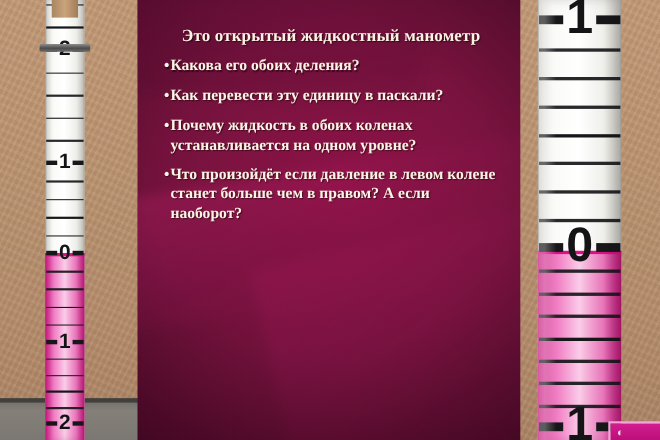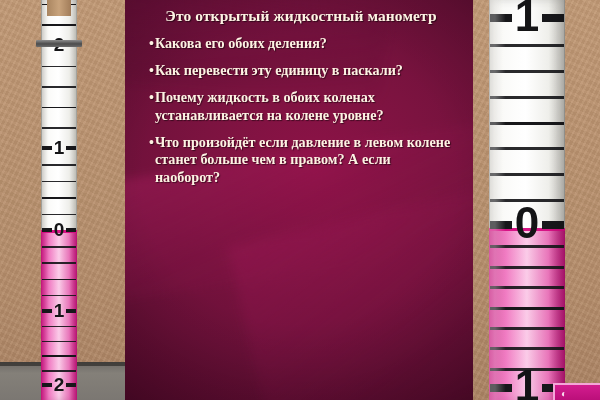--- a/index.html
+++ b/index.html
@@ -78,21 +78,21 @@
   }
   .panel .vign {
     position:absolute; inset:0;
     background: radial-gradient(100% 80% at 50% 45%, rgba(0,0,0,0) 45%, rgba(0,0,0,0.30) 100%);
   }
 
   
   .content {
     position: relative;
     z-index: 4;
-    padding: 5px 14px 0 18px;
+    padding: 22px 14px 0 18px;
     color: #fdf3e3;
   }
   .title {
     text-align: center;
     font-weight: bold;
     font-size: 15.5px;
     line-height: 1.16;
     letter-spacing: .1px;
     text-shadow: 1px 1px 1px rgba(0,0,0,.55);
     margin: 2px 6px 10px 6px;
@@ -293,21 +293,21 @@
           <div class="bullet">
             <span class="dot">•</span>
             <span class="btxt">Какова его обоих деления?</span>
           </div>
           <div class="bullet">
             <span class="dot">•</span>
             <span class="btxt">Как перевести эту единицу в паскали?</span>
           </div>
           <div class="bullet">
             <span class="dot">•</span>
-            <span class="btxt">Почему жидкость в обоих коленах устанавливается на колене уровне?</span>
+            <span class="btxt">Почему жидкость в обоих коленах устанавливается на одном уровне?</span>
           </div>
           <div class="bullet">
             <span class="dot">•</span>
             <span class="btxt">Что произойдёт если давление в левом колене станет больше чем в правом? А если наоборот?</span>
           </div>
         </div>
     </div>
   </div>
 
   <div id="corner-box">

